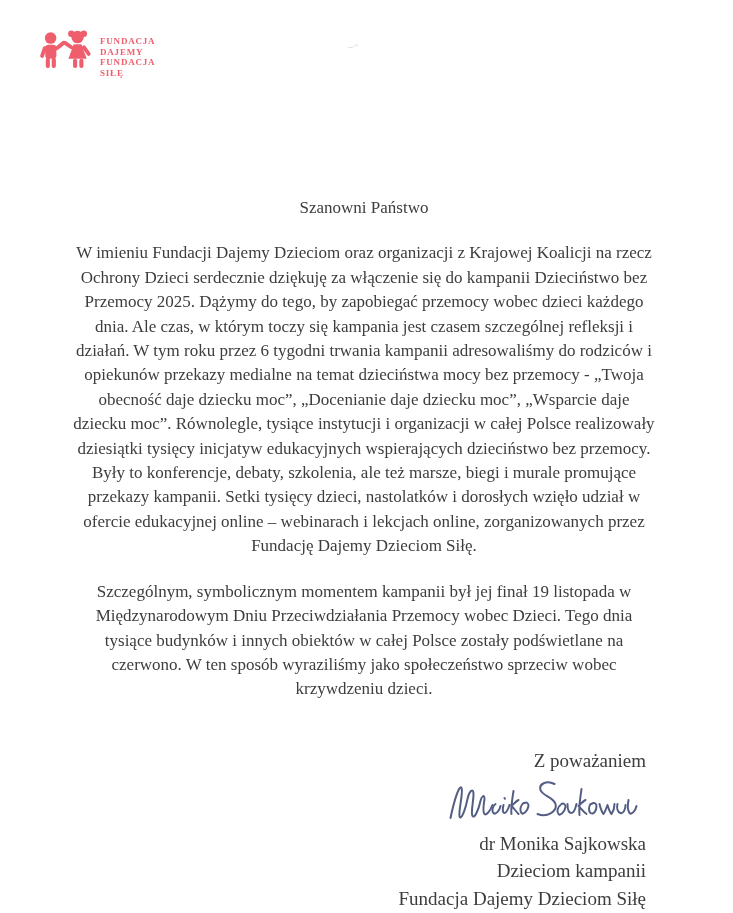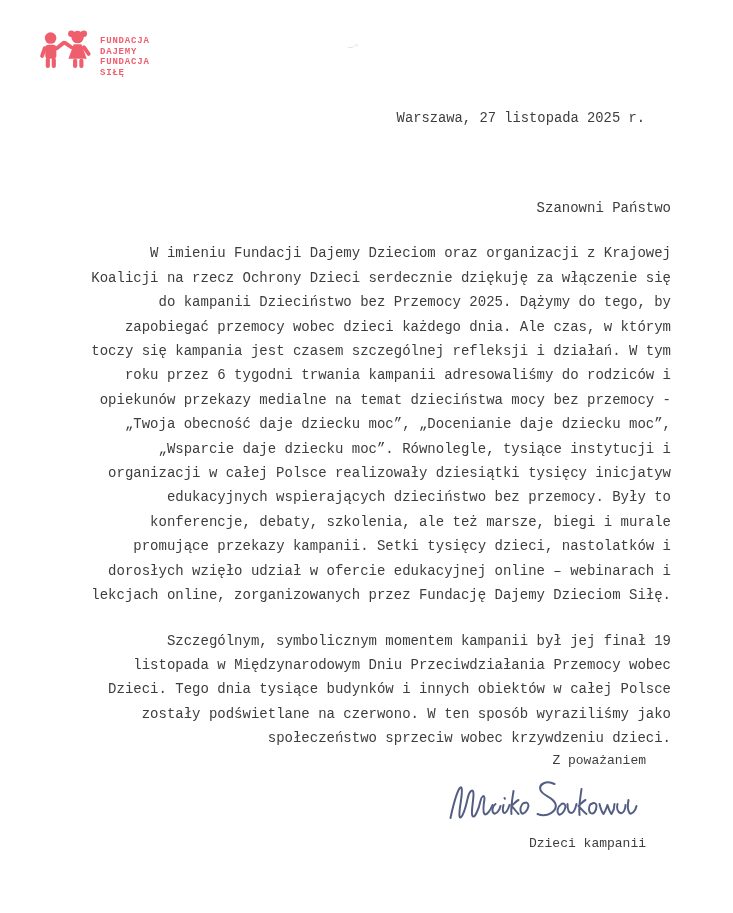--- a/index.html
+++ b/index.html
@@ -1,39 +1,39 @@
 <!DOCTYPE html>
 <html lang="pl"><head>
 <meta charset="utf-8">
 <style>
   html,body{margin:0;padding:0;background:#ffffff;}
   .page{
     position:relative;
     width:733px;height:913px;
     background:#ffffff;
     overflow:hidden;
-    font-family:Liberation Mono, monospace;
+    font-family:Liberation Serif, serif;
     color:#3d3d3d;
     border-radius:8px;
   }
   
   .logo{position:absolute;top:27px;left:39px;display:flex;align-items:flex-start;gap:7px;}
   .logo-figures{width:54px;height:52px;display:block;}
   .logo-text{padding-top:9px;color:#ef5e6d;font-weight:bold;font-size:9px;line-height:10.5px;letter-spacing:.8px;}
   
   .scan-mark{position:absolute;left:347px;top:41px;width:9px;height:6px;
     border-bottom:1px solid #b9b9b9;border-radius:0 0 60% 40%;opacity:.45;transform:rotate(-8deg);}
   .scan-mark::after{content:"";position:absolute;left:8px;top:4px;width:3px;height:2px;background:#c2c2c2;opacity:.7;border-radius:50%;}
   
   .dateline{position:absolute;top:111px;right:88px;font-size:13.8px;}
   
-  .content{position:absolute;top:196px;left:85px;width:586px;font-size:14px;line-height:24.4px;text-align:right;}
+  .content{position:absolute;top:196px;left:71px;width:586px;font-size:17px;line-height:24.4px;text-align:center;}
   .content p{margin:0 0 21px 0;}
   
-  .closing{position:absolute;top:747px;right:87px;text-align:right;font-size:13px;line-height:27.5px;}
+  .closing{position:absolute;top:747px;right:87px;text-align:right;font-size:19px;line-height:27.5px;}
   .valediction{margin-bottom:2px;}
   .signature{display:block;width:205px;height:50px;margin:2px -4px 3px auto;}
 </style>
 </head>
 <body>
 
 <div class="page">
 
   <div class="scan-mark"></div>
 
@@ -57,34 +57,35 @@
       <rect x="41.8" y="31" width="4.3" height="9.5" rx="2"></rect>
     </svg>
     <div class="logo-text">
       <div>FUNDACJA</div>
       <div>DAJEMY</div>
       <div>FUNDACJA</div>
       <div>SIŁĘ</div>
     </div>
   </header>
 
-  <div class="dateline">Warszawa, 27 listopada 2025 r.</div>
 
   <main class="content">
     <p class="salutation">Szanowni Państwo</p>
     <p>W imieniu Fundacji Dajemy Dzieciom oraz organizacji z Krajowej Koalicji na rzecz Ochrony Dzieci serdecznie dziękuję za włączenie się do kampanii Dzieciństwo bez Przemocy 2025. Dążymy do tego, by zapobiegać przemocy wobec dzieci każdego dnia. Ale czas, w którym toczy się kampania jest czasem szczególnej refleksji i działań. W tym roku przez 6 tygodni trwania kampanii adresowaliśmy do rodziców i opiekunów przekazy medialne na temat dzieciństwa mocy bez przemocy - „Twoja obecność daje dziecku moc”, „Docenianie daje dziecku moc”, „Wsparcie daje dziecku moc”. Równolegle, tysiące instytucji i organizacji w całej Polsce realizowały dziesiątki tysięcy inicjatyw edukacyjnych wspierających dzieciństwo bez przemocy. Były to konferencje, debaty, szkolenia, ale też marsze, biegi i murale promujące przekazy kampanii. Setki tysięcy dzieci, nastolatków i dorosłych wzięło udział w ofercie edukacyjnej online – webinarach i lekcjach online, zorganizowanych przez Fundację Dajemy Dzieciom Siłę.</p>
     <p>Szczególnym, symbolicznym momentem kampanii był jej finał 19 listopada w Międzynarodowym Dniu Przeciwdziałania Przemocy wobec Dzieci. Tego dnia tysiące budynków i innych obiektów w całej Polsce zostały podświetlane na czerwono. W ten sposób wyraziliśmy jako społeczeństwo sprzeciw wobec krzywdzeniu dzieci.</p>
   </main>
 
   <div class="closing">
     <div class="valediction">Z poważaniem</div>
     <svg class="signature" viewBox="0 0 200 50" fill="none" stroke="#46517a" stroke-width="2" stroke-linecap="round" stroke-linejoin="round" opacity="0.92">
 
       <path d="M3 41 C7 22 12 7 14 11 C16 15 11 33 12 39 C13 44 17 36 20 22 C22 13 26 11 26 17 C26 25 23 36 25 39 C27 42 31 33 33 24 C34 19 37 17 37 22 C36 28 35 35 37 37 C39 39 43 33 45 28"></path>
       <path d="M48 27 C45 29 44 34 46 36 C48 38 52 34 53 29 M56 28 C55 32 55 36 57 36 C59 36 61 31 62 28 M57 21 L57.4 21.6 M66 14 C65 21 63 31 64 37 M64 29 C67 26 69 24 71 23 M65 30 C67 32 69 35 71 37 M76 26 C73 28 72 33 74 36 C76 38 80 34 81 29 C81 26 79 25 77 26"></path>
 
       <path d="M107 7 C99 3 91 7 93 13 C95 19 106 20 108 27 C110 34 100 41 90 37"></path>
       <path d="M113 28 C110 30 109 35 111 37 C113 39 117 35 118 30 C118 27 116 26 114 27 M120 27 C120 32 121 36 124 36 C127 36 128 31 129 27 M134 12 C133 20 131 30 132 38 M131 29 C134 26 136 24 138 23 M132 30 C134 32 136 35 139 37 M143 27 C141 30 141 34 143 36 C146 38 149 34 149 29 C149 26 146 25 144 27 M152 27 C153 31 154 35 156 37 C158 34 159 31 160 28 C161 31 162 35 164 37 C166 34 167 30 167 27 M170 27 C169 31 170 35 173 36 C176 37 178 32 178 28 M181 23 C180 28 180 33 182 36 C184 38 188 34 189 29"></path>
     </svg>
-    <div>Dzieci kampanii</div>
+    <div>dr Monika Sajkowska</div>
+    <div>Dzieciom kampanii</div>
+    <div>Fundacja Dajemy Dzieciom Siłę</div>
   </div>
 
 </div>
 
 </body></html>

